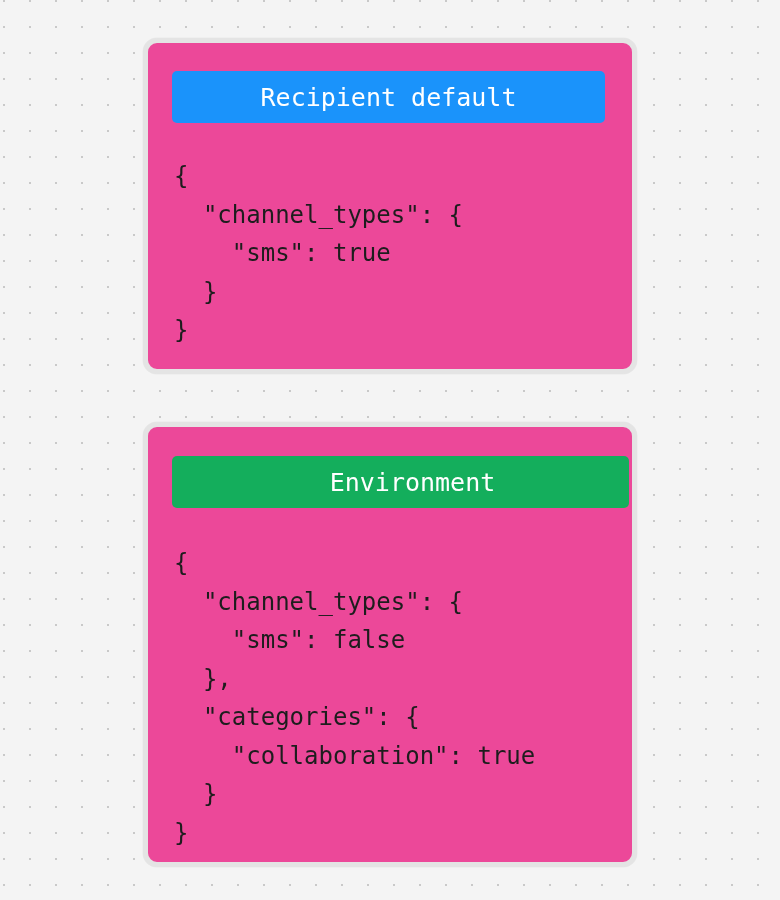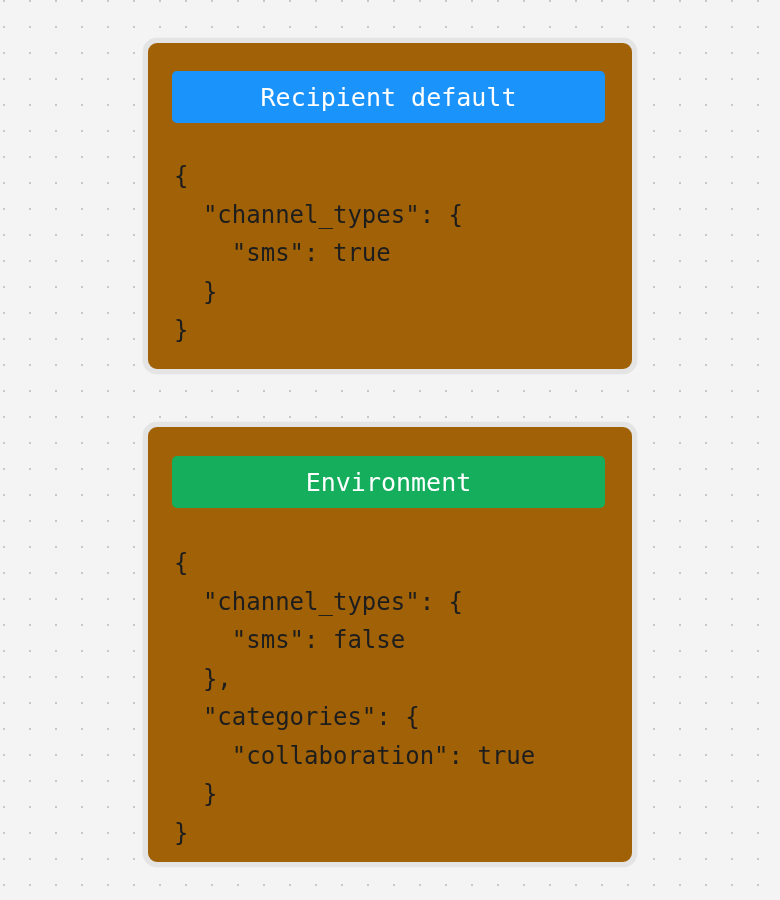--- a/index.html
+++ b/index.html
@@ -25,21 +25,21 @@
     top: 0;
     width: 780px;
     height: 900px;
   }
 
   .card {
     position: absolute;
     left: 143px;
     width: 494px;
     box-sizing: border-box;
-    background: #a16207;
+    background: #ec4899;
     border: 5px solid #e4e4e4;
     border-radius: 14px;
     box-shadow: 0 0 0 0.5px #e9e9e9;
   }
 
   #card-recipient-default {
     top: 38px;
     height: 336px;
   }
 
@@ -60,20 +60,21 @@
   }
 
   #card-recipient-default .card-header {
     top: 28px;
     background: #1A93FB;
   }
 
   #card-environment .card-header {
     top: 29px;
     background: #14AE5C;
+    padding-left: 24px;
   }
 
   .card-header-title {
     color: #ffffff;
     font-family: "DejaVu Sans Mono", "Liberation Mono", monospace;
     font-size: 25px;
     line-height: 25px;
     letter-spacing: 0px;
     white-space: pre;
   }

